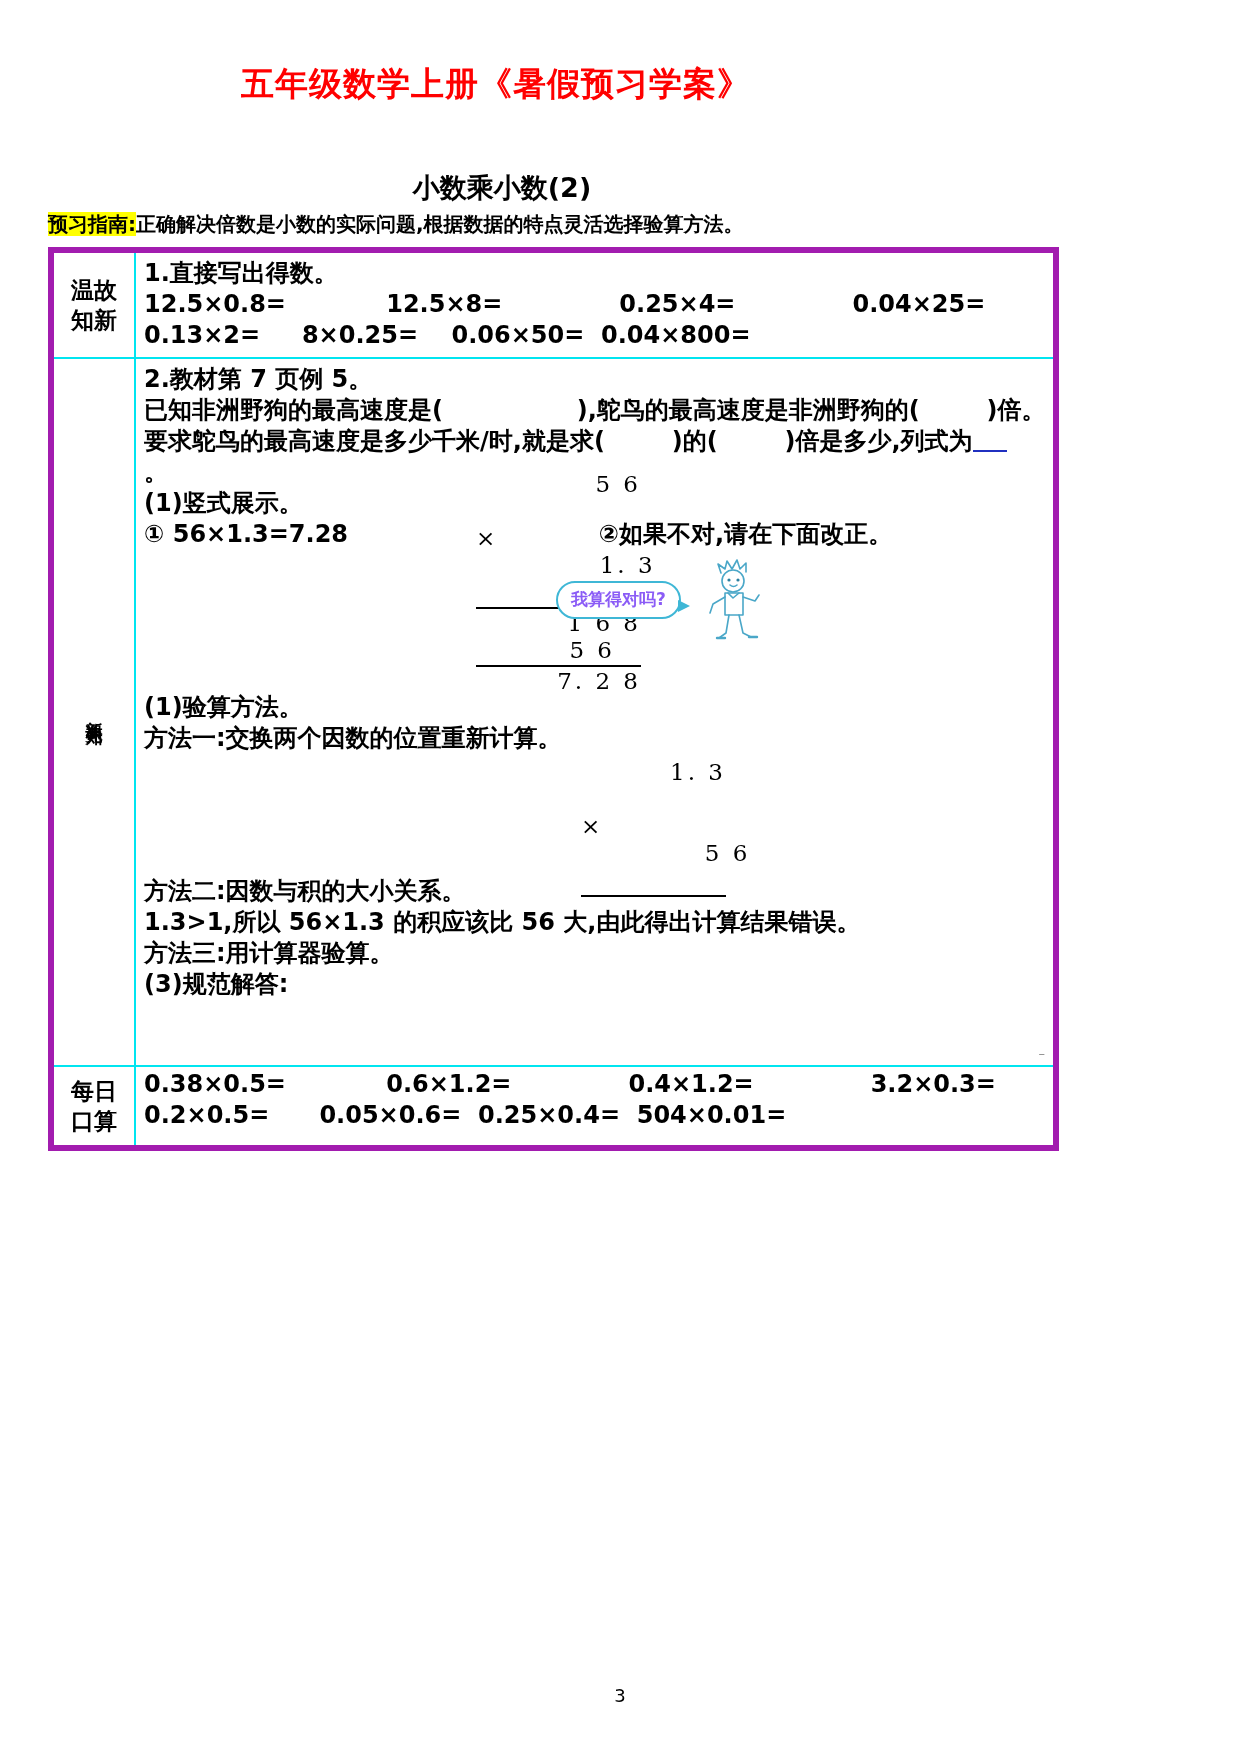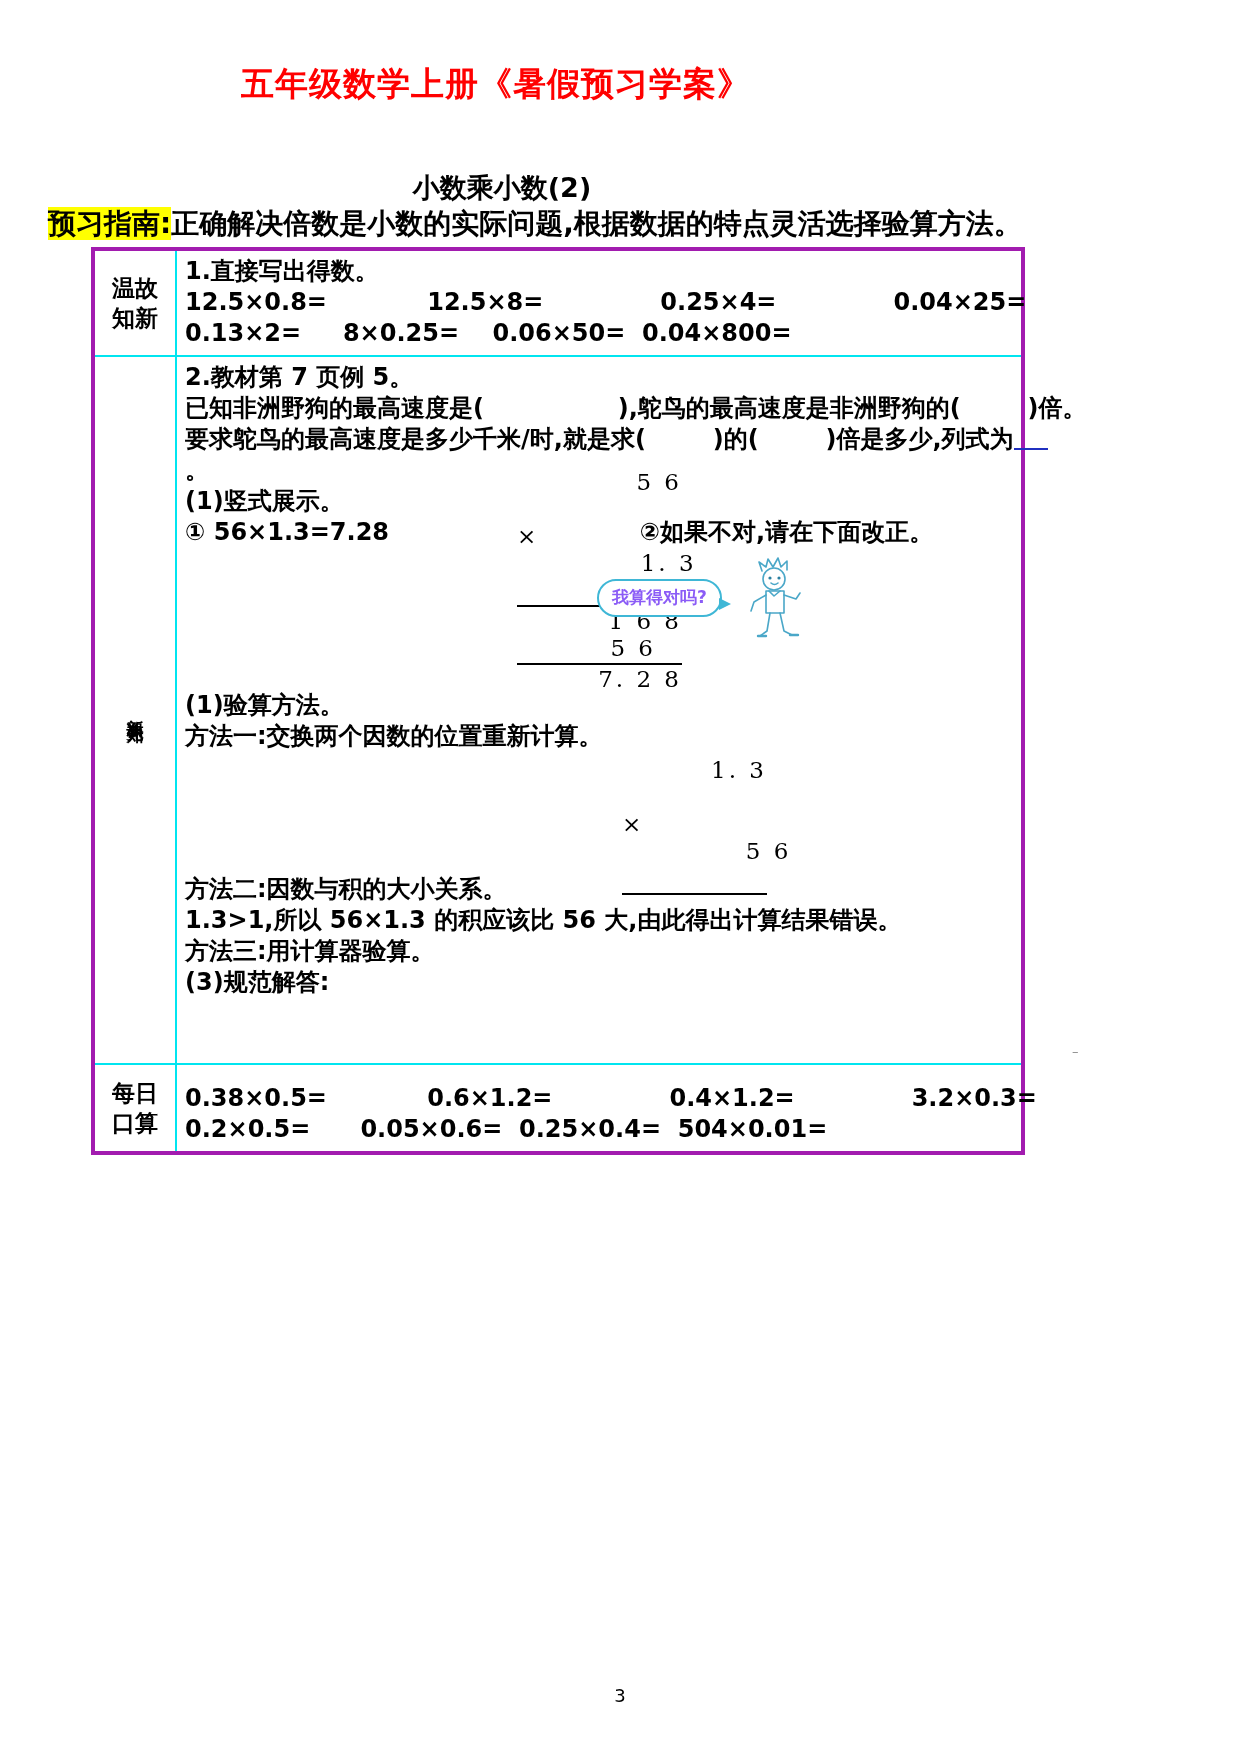--- a/index.html
+++ b/index.html
@@ -47,38 +47,37 @@
     font-weight: bold;
     letter-spacing: 0px;
   }
 
   
   .guide-line {
     position: absolute;
     top: 209px;
     left: 48px;
     width: 1145px;
-    font-size: 28px;
+    font-size: 20px;
     font-weight: bold;
     line-height: 30px;
     white-space: nowrap;
   }
   .guide-label {
     background: #ffff00;
   }
 
   
   .sheet {
     position: absolute;
     top: 247px;
     left: 48px;
-    width: 934px;
-    border: 4px solid #a21caf;
-    box-sizing: border-box;
-    margin-left: 43px;
+    width: 1011px;
+    border: 6px solid #a21caf;
+    box-sizing: border-box;
   }
   .row {
     display: flex;
     border-bottom: 2px solid #00e5f0;
     box-sizing: border-box;
   }
   .row:last-child { border-bottom: none; }
 
   .rowlabel {
     width: 82px;
@@ -292,21 +291,21 @@
         <div class="line">(3)规范解答:</div>
         <div class="tiny-mark" style="right:8px; bottom:4px;">–</div>
       </div>
     </div>
 
 
     <div class="row" style="min-height:78px;">
       <div class="rowlabel">
         <div class="lbl-wide">每日<br>口算</div>
       </div>
-      <div class="rowbody" style="padding-top:18px;">
+      <div class="rowbody" style="padding-top:2px;">
         <div class="line">0.38×0.5=            0.6×1.2=              0.4×1.2=              3.2×0.3=</div>
         <div class="line">0.2×0.5=      0.05×0.6=  0.25×0.4=  504×0.01=</div>
       </div>
     </div>
 
   </div>
 
   <div class="page-num">3</div>
 
 </div>

